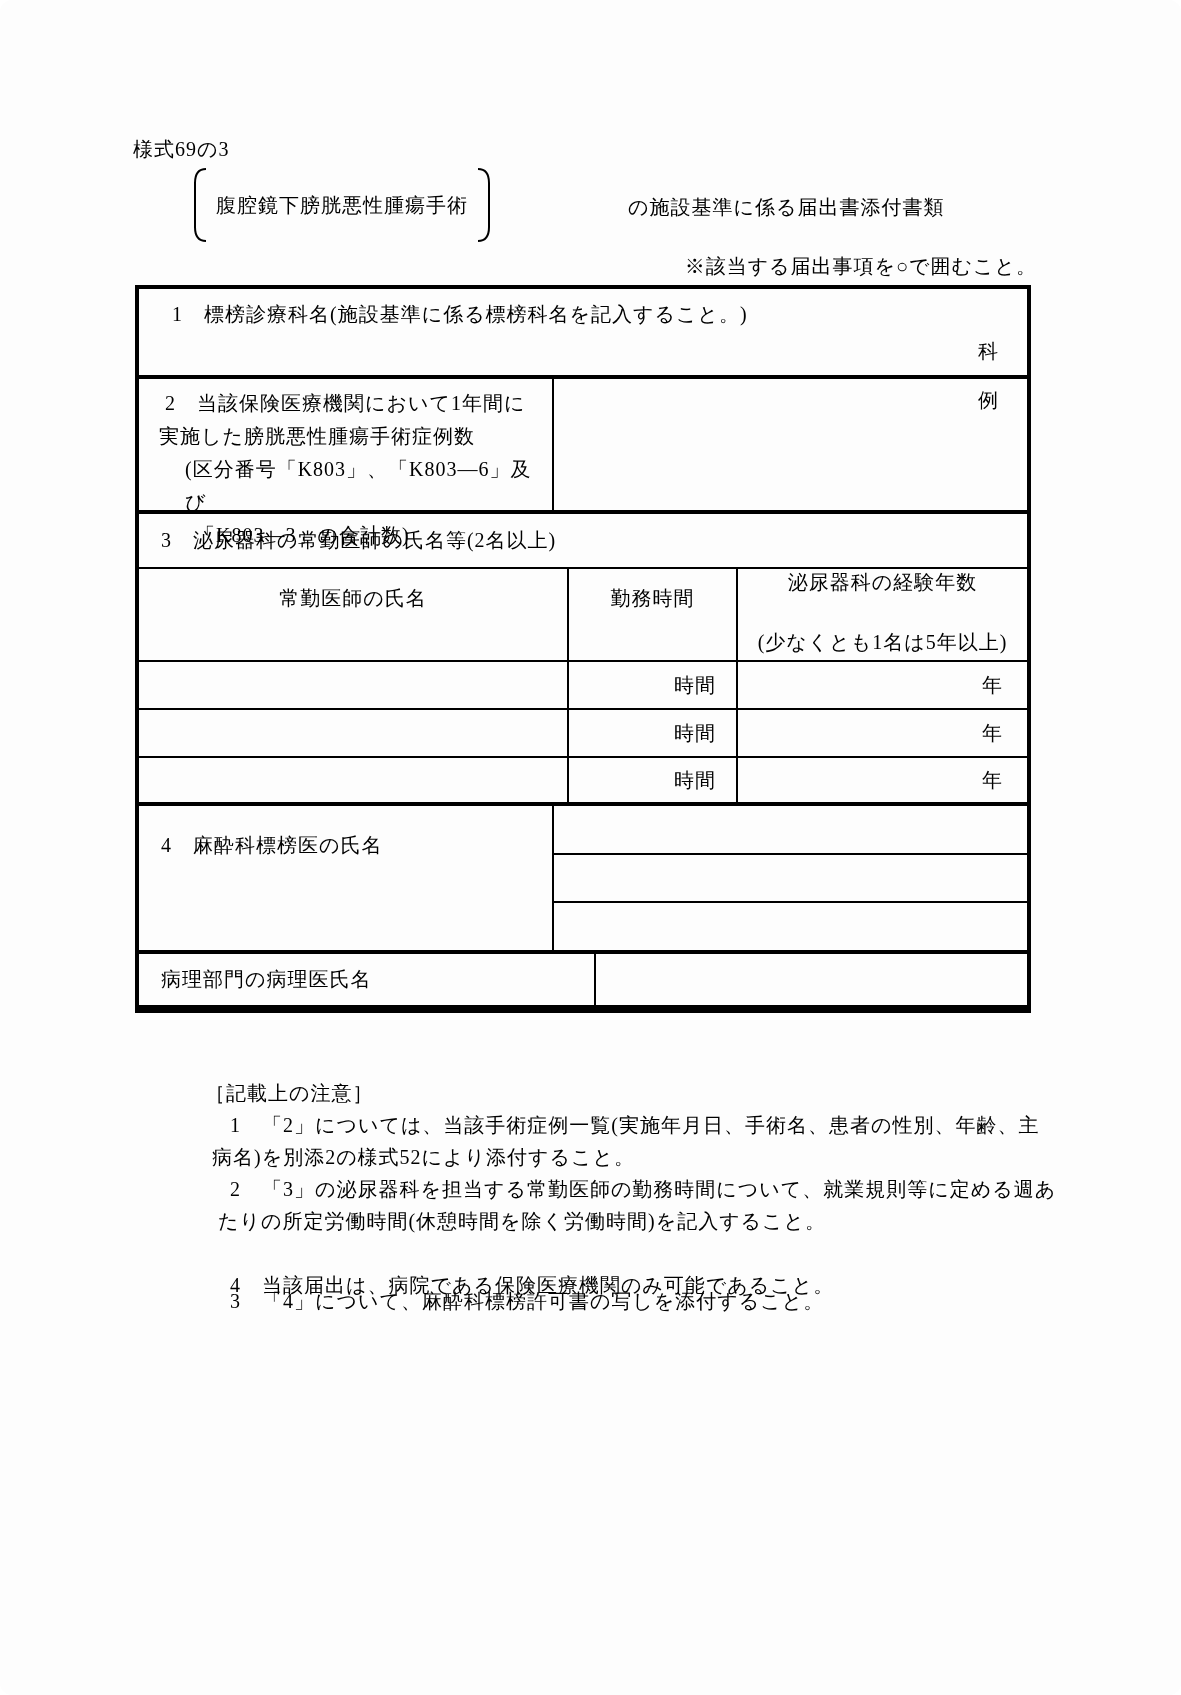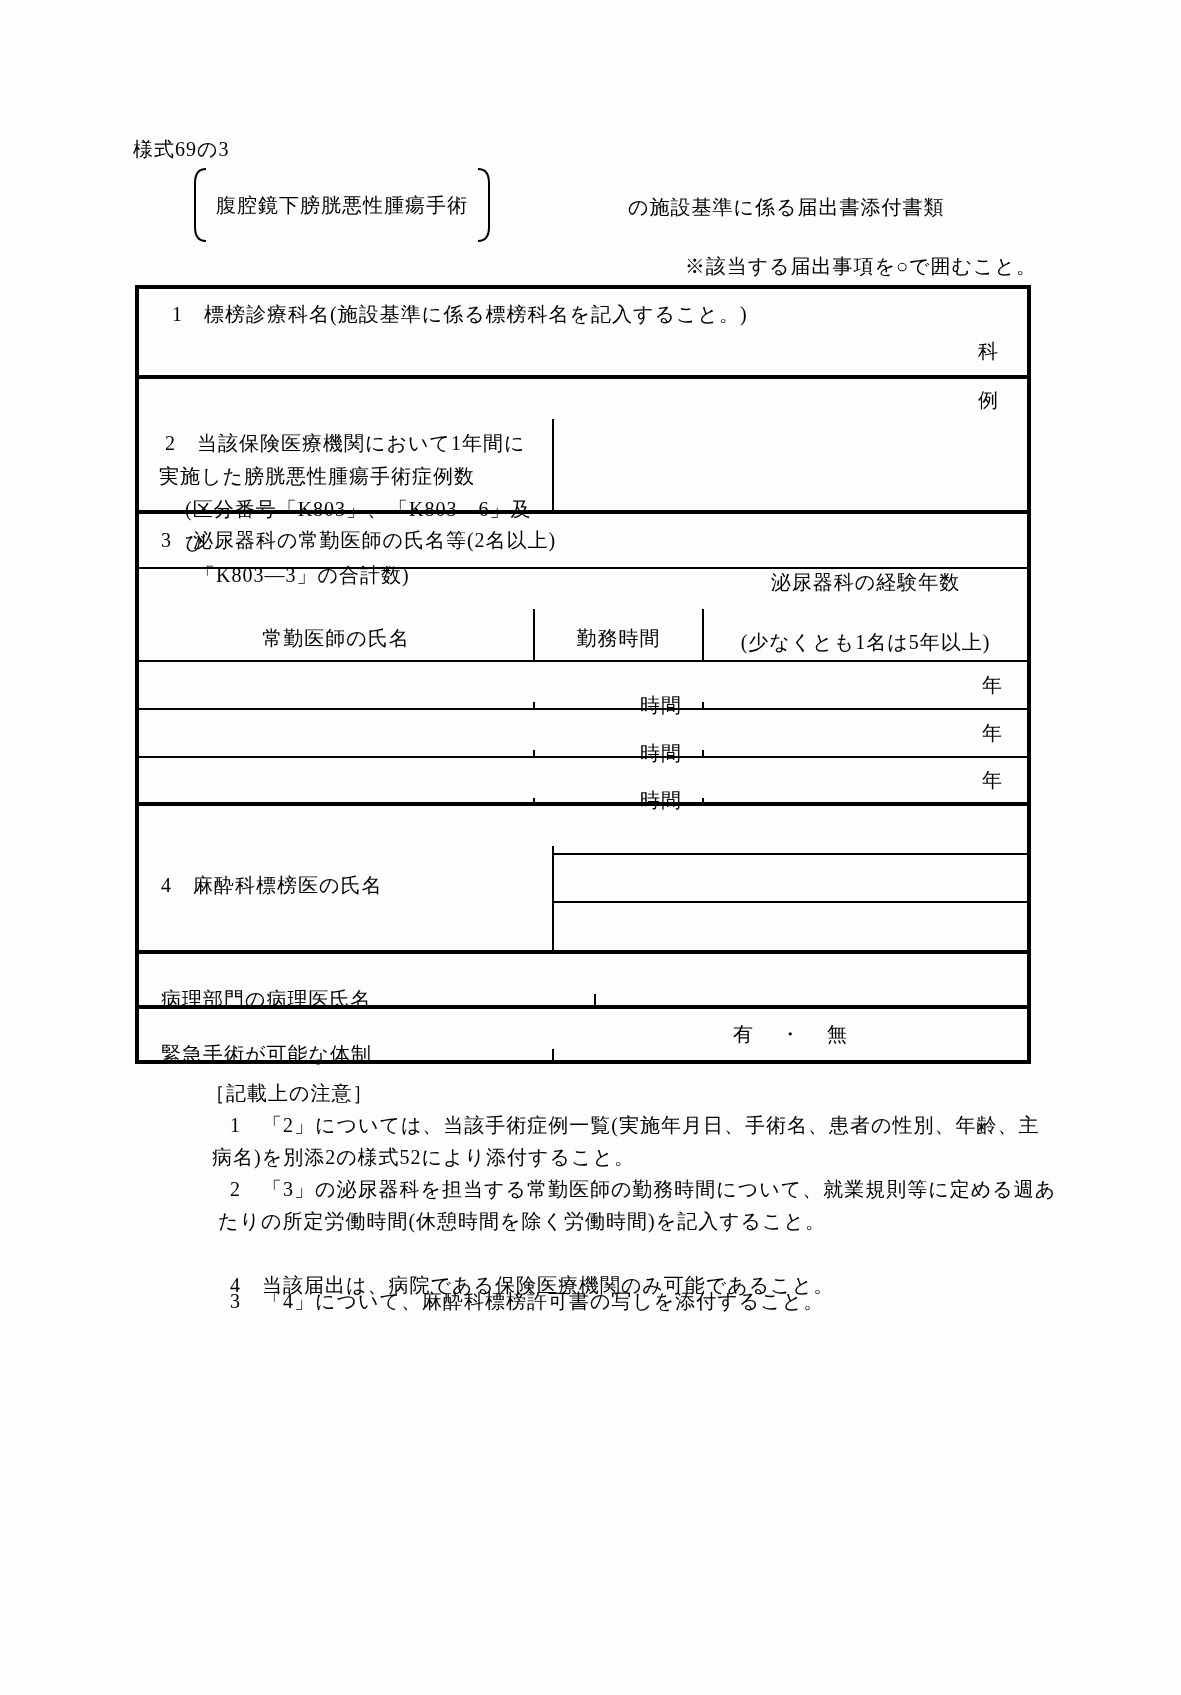--- a/index.html
+++ b/index.html
@@ -22,40 +22,40 @@
   .title-suffix{position:absolute;left:628px;top:194px;}
   .circle-instruction{position:absolute;top:253px;right:144px;}
   
   .form-table{
     position:absolute;left:135px;top:285px;width:896px;
     border:4px solid #000;box-sizing:border-box;background:#fdfdfd;
   }
   .trow{box-sizing:border-box;position:relative;}
   .bb-thick{border-bottom:4px solid #000;}
   .bb-thin{border-bottom:2px solid #000;}
-  .br-thin{border-right:2px solid #000;margin-top:40px;}
+  .br-thin{border-right:2px solid #000;}
   
   .t-row1{height:90px;padding:12px 0 0 33px;}
   .t-row1 .unit{position:absolute;right:28px;bottom:10px;}
   .t-row1 .fill{position:absolute;left:38px;bottom:10px;right:80px;height:30px;}
   
   .t-row2{height:135px;display:flex;}
   .t-row2 .left{width:415px;box-sizing:border-box;padding-top:8px;line-height:33px;}
   .t-row2 .left .l1{padding-left:26px;}
   .t-row2 .left .l2{padding-left:20px;}
   .t-row2 .left .l3{padding-left:46px;}
   .t-row2 .left .l4{padding-left:56px;}
   .t-row2 .right{flex:1;position:relative;}
   .t-row2 .right .unit{position:absolute;top:8px;right:28px;}
   .t-row2 .right .fill{position:absolute;left:10px;top:45px;right:80px;height:60px;}
   
   .t-sec3{height:55px;display:flex;align-items:center;padding-left:22px;}
   
   .subcols{display:flex;}
-  .c-name{width:396px;box-sizing:border-box;text-align:right;}
+  .c-name{width:430px;box-sizing:border-box;text-align:right;}
   .c-hours{width:169px;box-sizing:border-box;}
   .c-years{flex:1;box-sizing:border-box;}
   .t-subheader{height:93px;}
   .t-subheader .c-name{display:flex;justify-content:center;padding-top:16px;}
   .t-subheader .c-hours{display:flex;justify-content:center;padding-top:16px;}
   .t-subheader .c-years{display:flex;flex-direction:column;justify-content:space-between;align-items:center;padding:0 4px 4px 4px;}
   .t-docrow{height:48px;}
   .t-docrow .c-hours{display:flex;align-items:center;justify-content:flex-end;padding-right:20px;}
   .t-docrow .c-years{display:flex;align-items:center;justify-content:flex-end;padding-right:24px;}
   .t-docrow .c-name{position:relative;}
@@ -195,28 +195,20 @@
       </div>
     </div>
 
     <div class="trow t-path bb-thick">
       <div class="left br-thin">病理部門の病理医氏名</div>
       <div class="right">
         <div class="cellfill"></div>
       </div>
     </div>
 
-    <div class="trow t-emerg">
-      <div class="left br-thin">緊急手術が可能な体制</div>
-      <div class="right">
-        <span>有</span>
-        <span class="sep">・</span>
-        <span>無</span>
-      </div>
-    </div>
 
   </div>
 
   <div class="notes-heading">［記載上の注意］</div>
   <div class="note-line nl0">1　「2」については、当該手術症例一覧(実施年月日、手術名、患者の性別、年齢、主</div>
   <div class="note-line nl1">病名)を別添2の様式52により添付すること。</div>
   <div class="note-line nl2">2　「3」の泌尿器科を担当する常勤医師の勤務時間について、就業規則等に定める週あ</div>
   <div class="note-line nl3">たりの所定労働時間(休憩時間を除く労働時間)を記入すること。</div>
   <div class="note-line nl4">3　「4」について、麻酔科標榜許可書の写しを添付すること。</div>
   <div class="note-line nl5">4　当該届出は、病院である保険医療機関のみ可能であること。</div>

